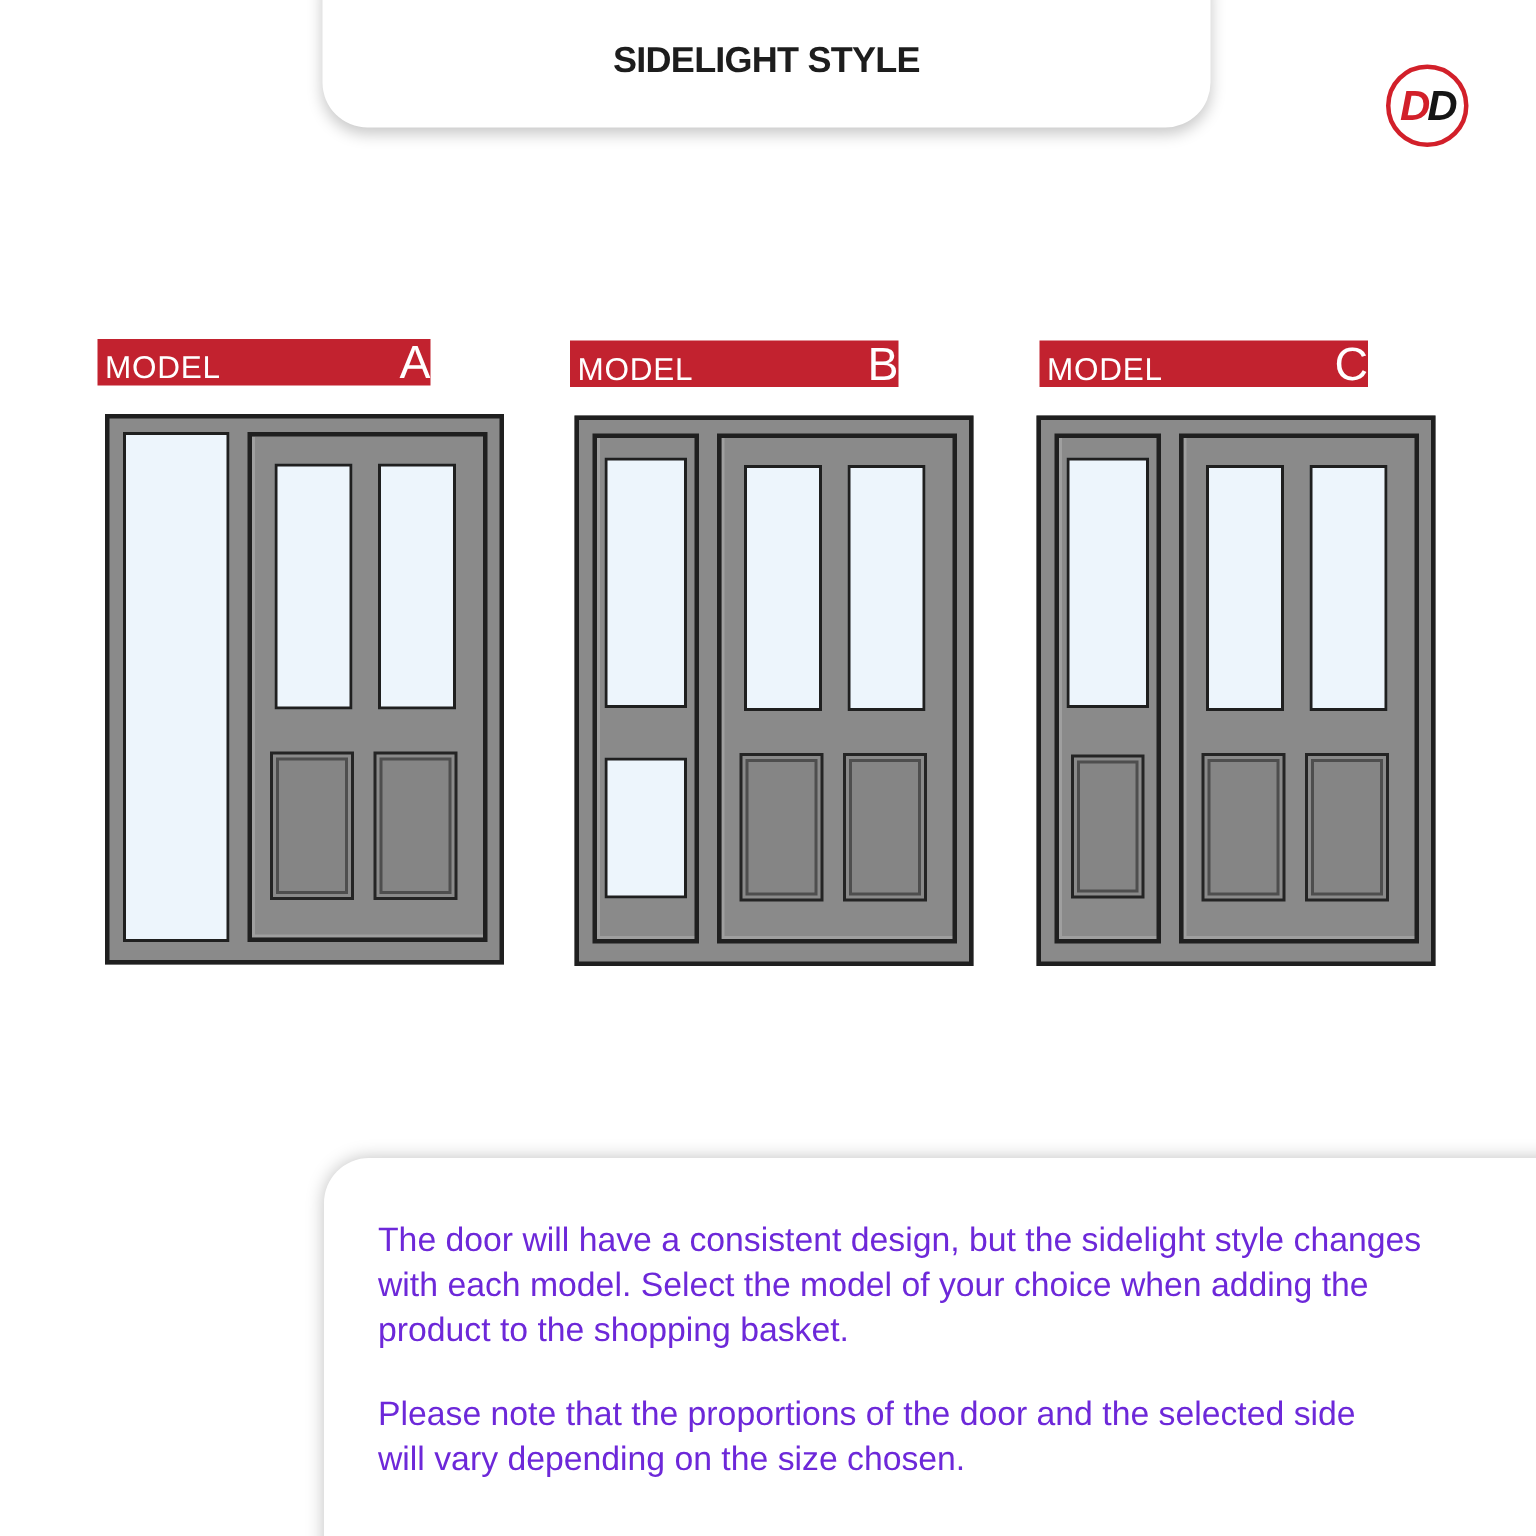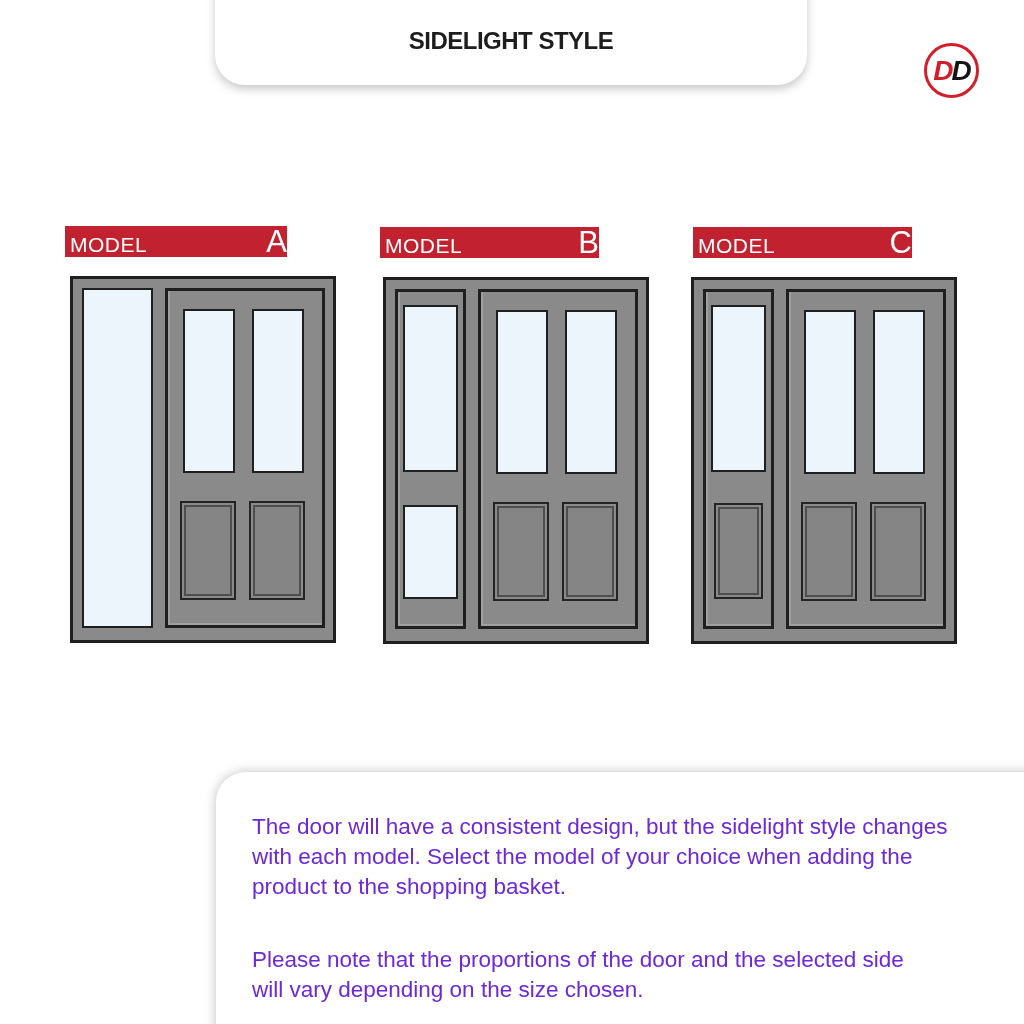--- a/index.html
+++ b/index.html
@@ -87,21 +87,21 @@
   .note-box {
     position:absolute; left:216px; top:772px; width:860px; height:300px;
     background:#ffffff; border-top-left-radius:30px;
     box-shadow:0 0 12px rgba(0,0,0,0.25);
     padding:40px 40px 0 36px;
   }
   .para {
     font-size:22.5px; line-height:30px; color:#6d28d9;
     white-space:pre-line; max-width:700px;
   }
-  .para2 { margin-top:43px; }
+  .para2 { margin-top:26px; }
 </style>
 </head>
 <body>
 
 <div class="canvas">
 
   <div class="title-box">
     <div class="title">SIDELIGHT STYLE</div>
   </div>
 

